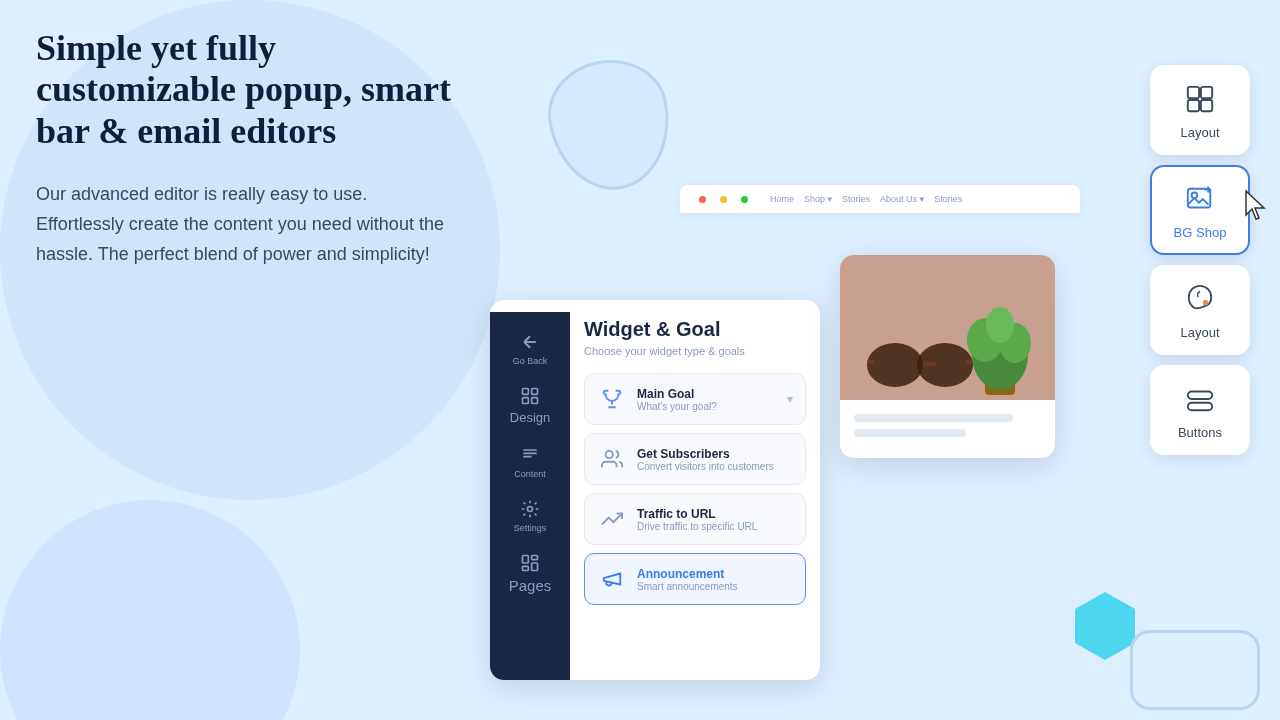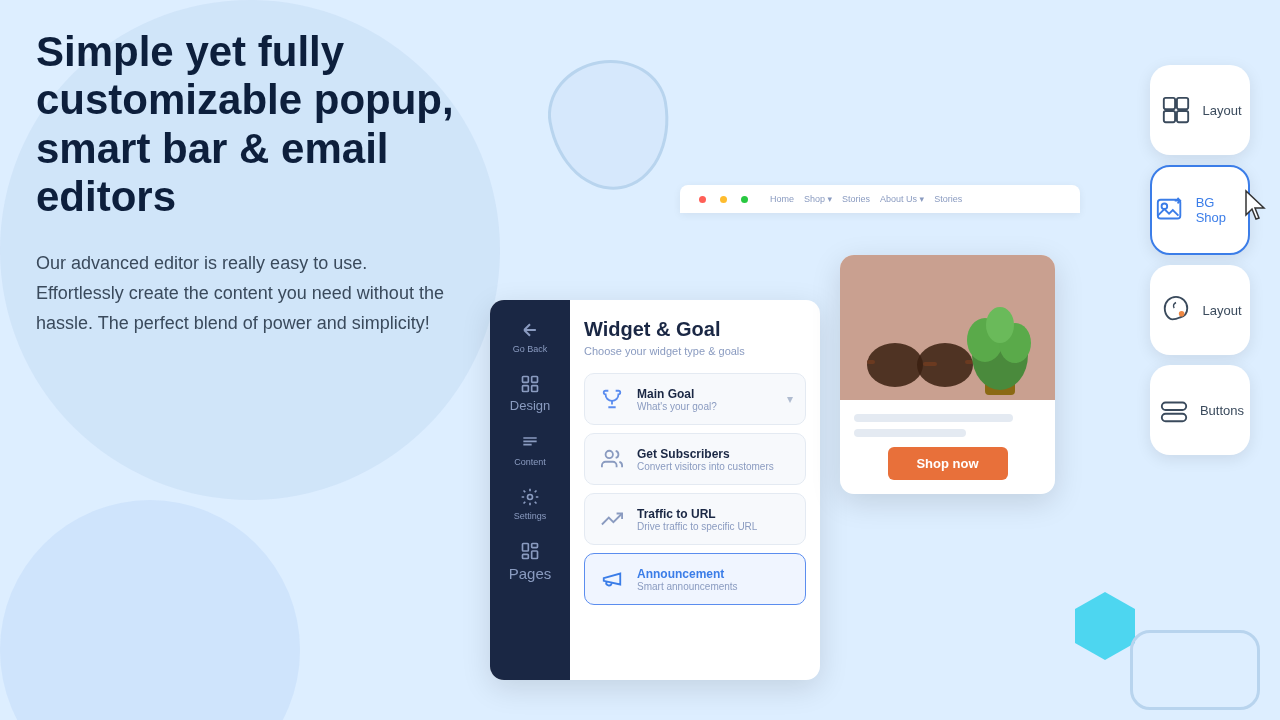--- a/index.html
+++ b/index.html
@@ -25,25 +25,26 @@
     }
 
     
     .left-panel {
       position: absolute;
       left: 36px;
       top: 28px;
       width: 420px;
     }
     .headline {
-      font-size: 42px;
+      font-size: 36px;
       font-weight: 800;
       color: #0d1f3c;
       line-height: 1.15;
       margin-bottom: 28px;
+      font-family: Liberation Serif, serif;
     }
     .subtext {
       font-size: 18px;
       color: #3a4a5c;
       line-height: 1.65;
       font-weight: 400;
     }
 
     
     .deco-shape {
@@ -74,20 +75,21 @@
 
     
     .widget-sidebar {
       width: 80px;
       background: #1a2744;
       display: flex;
       flex-direction: column;
       align-items: center;
       padding-top: 10px;
       gap: 2px;
+      margin-top: 12px;
     }
     .sidebar-item {
       width: 72px;
       display: flex;
       flex-direction: column;
       align-items: center;
       padding: 10px 4px 8px;
       border-radius: 8px;
       cursor: pointer;
       color: #8a9bc0;
@@ -220,24 +222,24 @@
       right: 30px;
       top: 65px;
       display: flex;
       flex-direction: column;
       gap: 10px;
     }
     .tool-card {
       width: 100px;
       height: 90px;
       background: white;
-      border-radius: 20px;
+      border-radius: 14px;
       box-shadow: 0 4px 16px rgba(0,0,0,0.09);
       display: flex;
-      flex-direction: row;
+      flex-direction: column;
       align-items: center;
       justify-content: center;
       gap: 8px;
       cursor: pointer;
       position: relative;
     }
     .tool-card.active {
       border: 2.5px solid #3b7de8;
     }
     .tool-icon {
@@ -458,21 +460,20 @@
       <rect x="20" y="65" width="30" height="35" rx="4" fill="#8B6914"></rect>
       <ellipse cx="35" cy="60" rx="28" ry="35" fill="#4a8a3c"></ellipse>
       <ellipse cx="20" cy="45" rx="18" ry="22" fill="#5aaa4a"></ellipse>
       <ellipse cx="50" cy="48" rx="16" ry="20" fill="#5aaa4a"></ellipse>
       <ellipse cx="35" cy="30" rx="14" ry="18" fill="#6aba5a"></ellipse>
     </svg>
   </div>
   <div class="preview-body">
     <div class="preview-line full"></div>
     <div class="preview-line short"></div>
-    <div class="shop-btn">Shop now</div>
   </div>
 </div>
 
 <div class="tools-panel">
 
   <div class="tool-card">
     <div class="tool-icon">
       <svg viewBox="0 0 32 32" fill="none" stroke="#3a4a5c" stroke-width="2">
         <rect x="3" y="3" width="12" height="12" rx="2"></rect>
         <rect x="17" y="3" width="12" height="12" rx="2"></rect>

